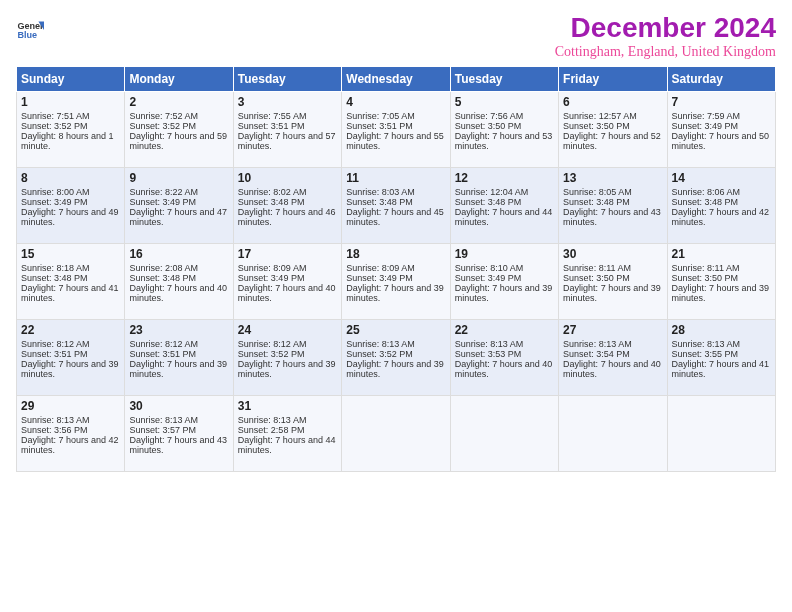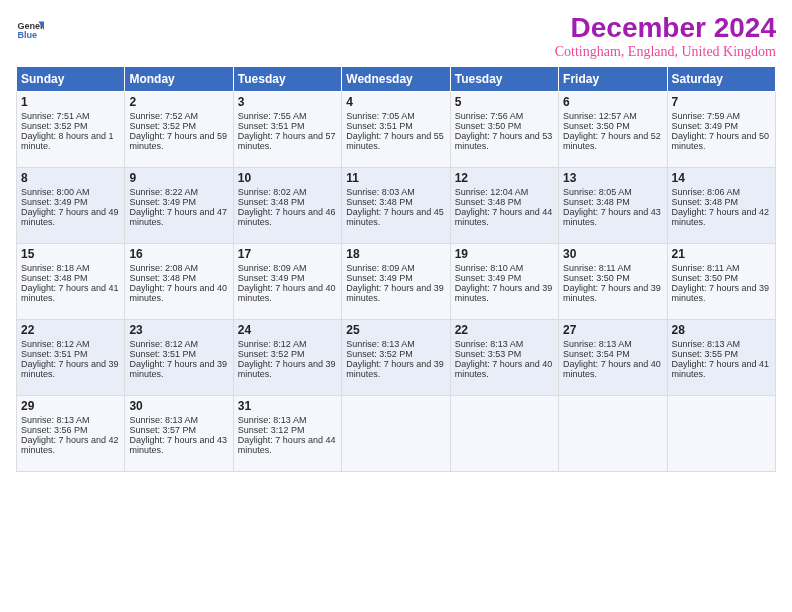--- a/index.html
+++ b/index.html
@@ -146,21 +146,21 @@
           <td><span class="day-number">23</span><span>Sunrise: 8:12 AM</span><br><span>Sunset: 3:51 PM</span><br><span>Daylight: 7 hours and 39 minutes.</span></td>
           <td><span class="day-number">24</span><span>Sunrise: 8:12 AM</span><br><span>Sunset: 3:52 PM</span><br><span>Daylight: 7 hours and 39 minutes.</span></td>
           <td><span class="day-number">25</span><span>Sunrise: 8:13 AM</span><br><span>Sunset: 3:52 PM</span><br><span>Daylight: 7 hours and 39 minutes.</span></td>
           <td><span class="day-number">22</span><span>Sunrise: 8:13 AM</span><br><span>Sunset: 3:53 PM</span><br><span>Daylight: 7 hours and 40 minutes.</span></td>
           <td><span class="day-number">27</span><span>Sunrise: 8:13 AM</span><br><span>Sunset: 3:54 PM</span><br><span>Daylight: 7 hours and 40 minutes.</span></td>
           <td><span class="day-number">28</span><span>Sunrise: 8:13 AM</span><br><span>Sunset: 3:55 PM</span><br><span>Daylight: 7 hours and 41 minutes.</span></td>
         </tr>
         <tr>
           <td><span class="day-number">29</span><span>Sunrise: 8:13 AM</span><br><span>Sunset: 3:56 PM</span><br><span>Daylight: 7 hours and 42 minutes.</span></td>
           <td><span class="day-number">30</span><span>Sunrise: 8:13 AM</span><br><span>Sunset: 3:57 PM</span><br><span>Daylight: 7 hours and 43 minutes.</span></td>
-          <td><span class="day-number">31</span><span>Sunrise: 8:13 AM</span><br><span>Sunset: 3:12 PM</span><br><span>Daylight: 7 hours and 44 minutes.</span></td>
+          <td><span class="day-number">31</span><span>Sunrise: 8:13 AM</span><br><span>Sunset: 2:58 PM</span><br><span>Daylight: 7 hours and 44 minutes.</span></td>
           <td class="empty-cell"></td>
           <td class="empty-cell"></td>
           <td class="empty-cell"></td>
           <td class="empty-cell"></td>
         </tr>
       </tbody>
   </table>
 </div>
 
 </body></html>

